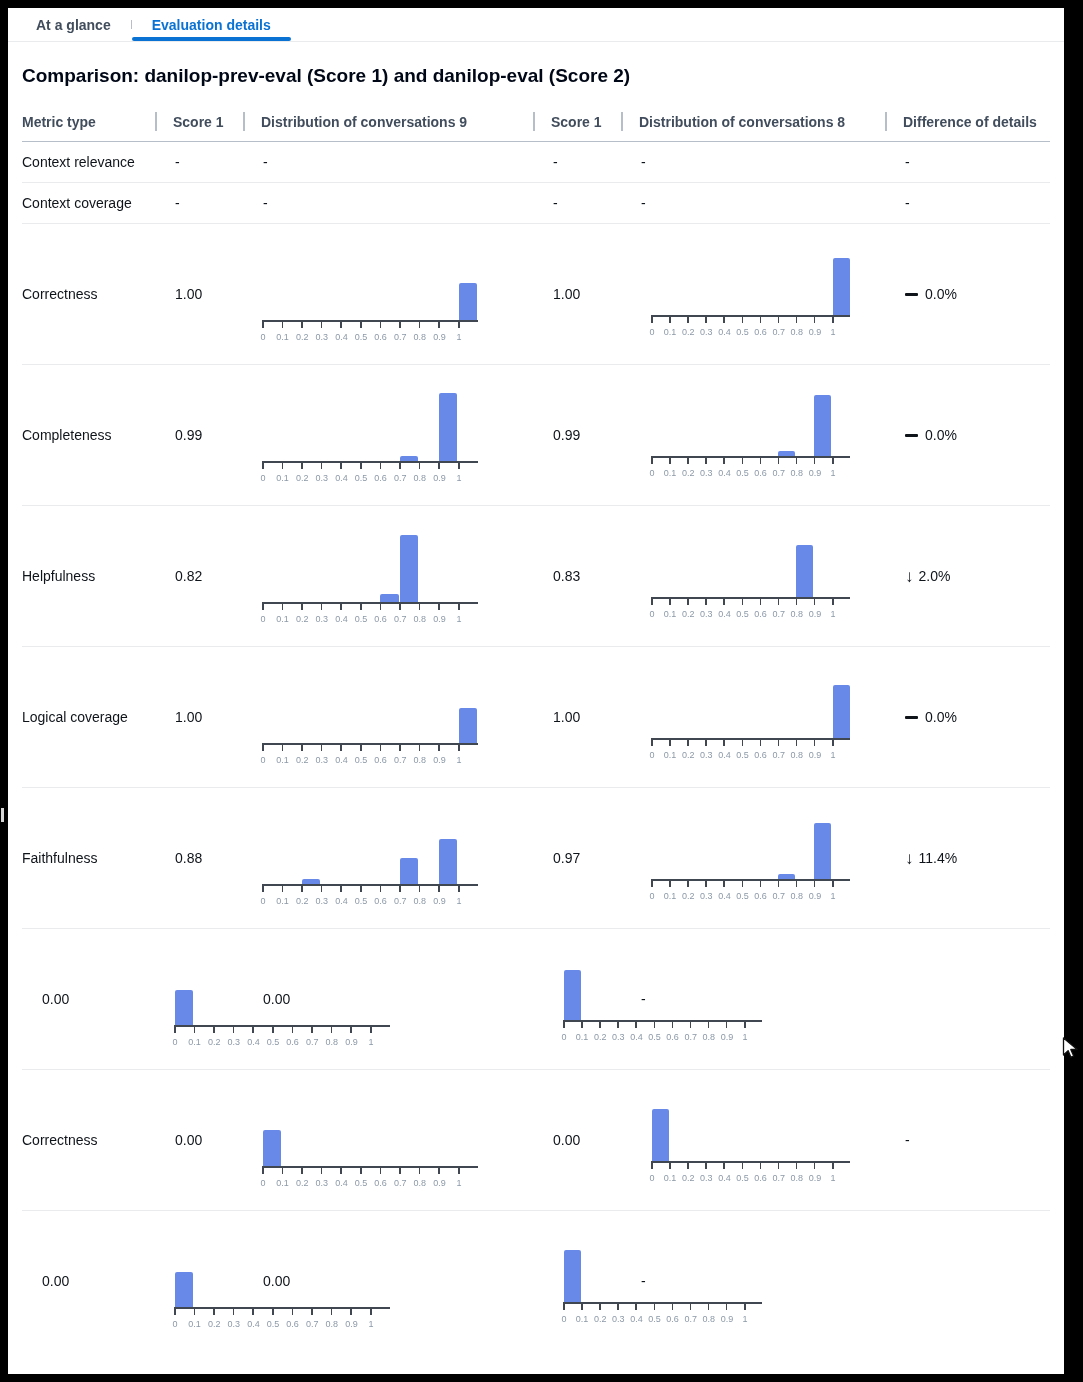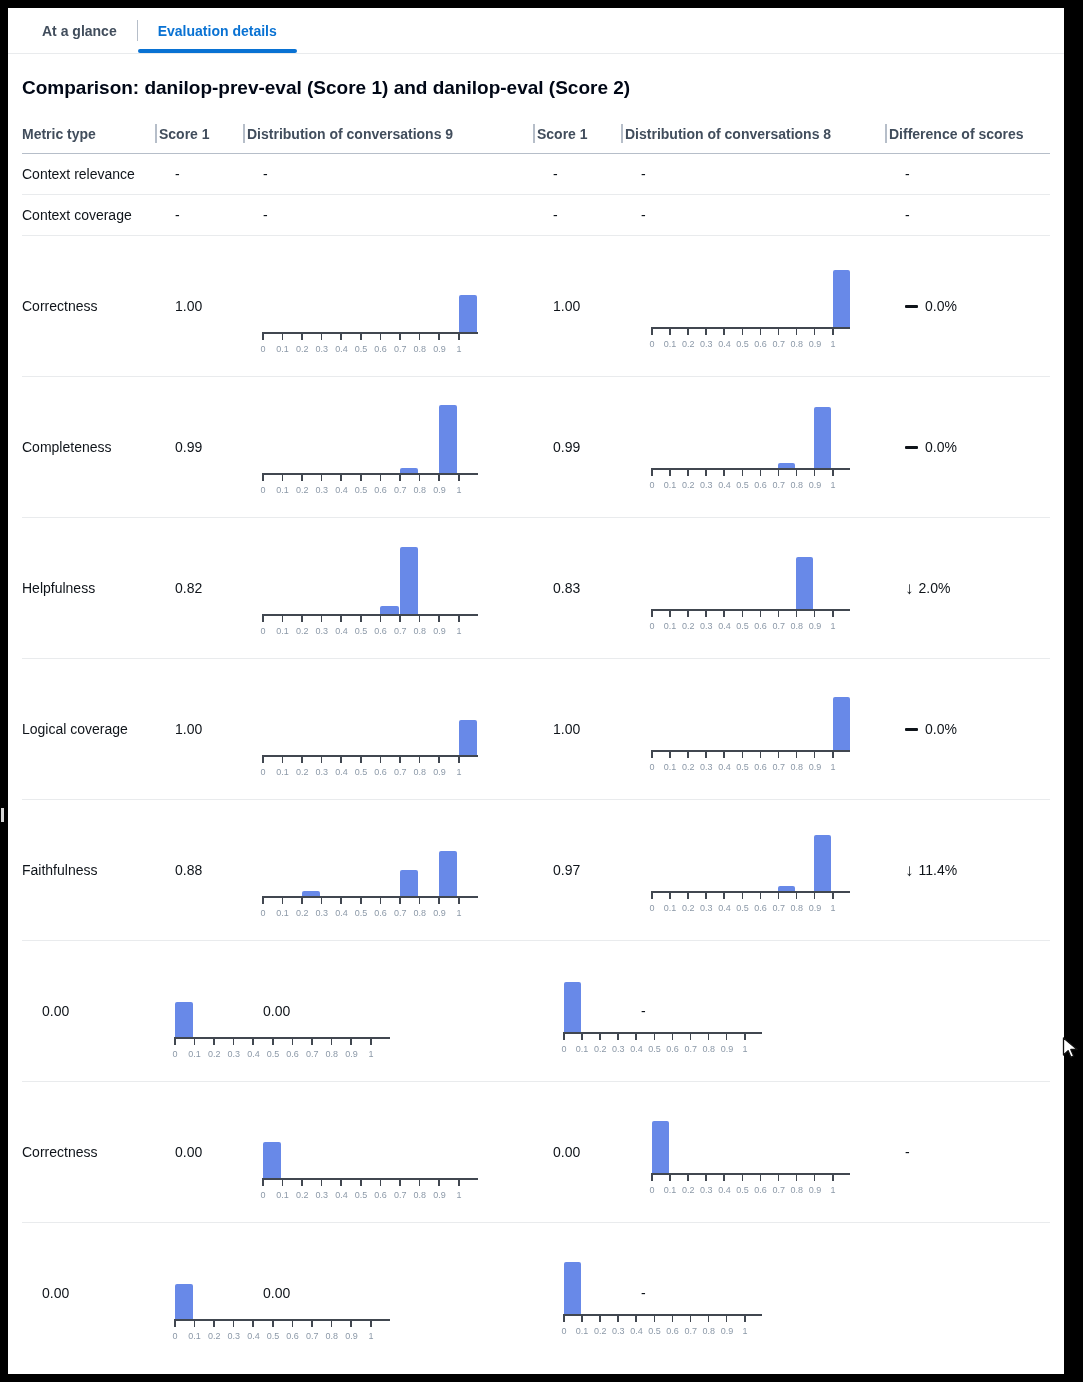--- a/index.html
+++ b/index.html
@@ -7,22 +7,22 @@
     width:1083px;height:1382px;position:relative;background:#000;
     font-family:"Liberation Sans", sans-serif;overflow:hidden;
     -webkit-font-smoothing:antialiased;
   }
   .content{
     position:absolute;left:8px;top:8px;width:1056px;height:1366px;
     background:#fff;overflow:hidden;
   }
   
   .tabbar{
-    display:flex;align-items:stretch;height:46px;
-    border-bottom:1px solid #e9ebed;padding-left:14px;box-sizing:border-box;
+    display:flex;align-items:stretch;height:34px;
+    border-bottom:1px solid #e9ebed;padding-left:8px;box-sizing:border-box;
   }
   .tab{
     display:flex;align-items:center;padding:0 20px;cursor:pointer;
     font-size:14px;font-weight:700;color:#414d5c;position:relative;
   }
   .tab.active{color:#0972d3;}
   .tab.active::after{
     content:"";position:absolute;left:0;right:0;bottom:0;height:4px;
     background:#0972d3;border-radius:2px;
   }
@@ -38,21 +38,21 @@
     display:grid;
     grid-template-columns:133px 88px 290px 88px 264px 165px;
   }
   .grid>div{box-sizing:border-box;}
   .hdr{
     height:39px;align-items:center;border-bottom:1px solid #b6bec9;
   }
   .hdr>div{
     display:flex;align-items:center;height:100%;
     font-size:14px;font-weight:700;color:#414d5c;position:relative;
-    padding-left:4px;
+    padding-left:18px;
   }
   .hdr>div:first-child{padding-left:0;}
   .hdr>div:not(:first-child)::before{
     content:"";position:absolute;left:0;top:10px;bottom:10px;width:2px;
     background:#b6bec9;
   }
   .row{border-bottom:1px solid #e9ebed;}
   .row.compact{height:40px;}
   .row.tall{height:140px;}
   .row.tall:last-child{border-bottom:none;}
@@ -110,21 +110,21 @@
 
   <h1 class="page-title">Comparison: danilop-prev-eval (Score 1) and danilop-eval (Score 2)</h1>
 
   <div class="table">
     <div class="grid hdr">
       <div>Metric type</div>
       <div>Score 1</div>
       <div>Distribution of conversations 9</div>
       <div>Score 1</div>
       <div>Distribution of conversations 8</div>
-      <div>Difference of scores</div>
+      <div>Difference of details</div>
     </div>
     <div id="rows">
         <div class="grid row compact">
           <div class="cell-v">
             <span class="metric-name">Context relevance</span>
           </div>
           <div class="cell-v c-score">
             <span>-</span>
           </div>
           <div class="cell-v c-dash">

